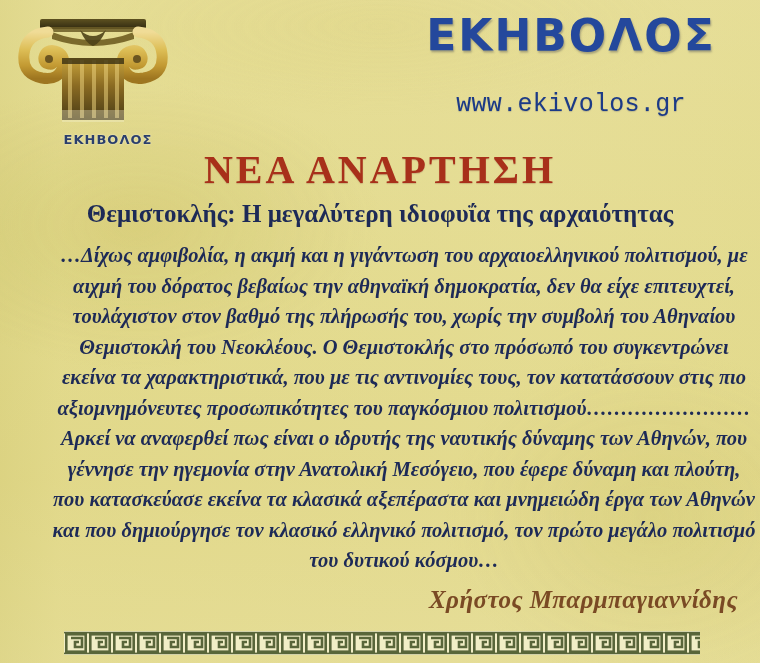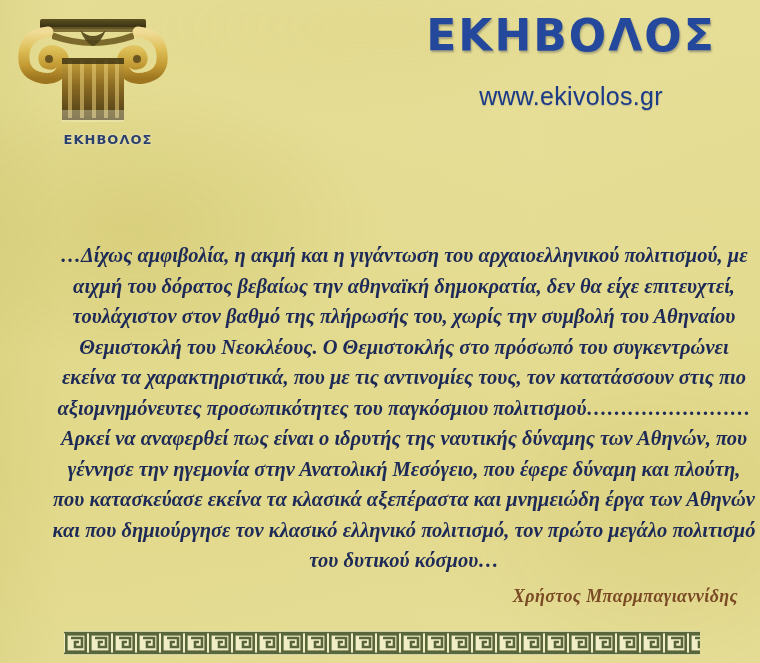--- a/index.html
+++ b/index.html
@@ -71,22 +71,22 @@
   .brand-name {
     font-family: "DejaVu Sans", sans-serif;
     font-size: 44px;
     font-weight: 700;
     letter-spacing: 2px;
     color: #24489c;
     line-height: 1;
     text-shadow: 1px 2px 2px rgba(90,90,90,.45);
   }
   .brand-url {
-    margin-top: 24px;
-    font-family: Liberation Sans, sans-serif;
+    margin-top: 32px;
+    font-family: Liberation Mono, monospace;
     font-size: 25px;
     color: #1b3a87;
     letter-spacing: .3px;
     text-shadow: 0 1px 1px rgba(120,120,120,.35);
   }
 
   
   .headline {
     position: absolute;
     left: 0;
@@ -133,21 +133,21 @@
   .body-text p + p { margin-top: 0; font-style: italic; }
 
   
   .signature {
     position: absolute;
     right: 22px;
     top: 586px;
     font-family: "Liberation Serif", "DejaVu Serif", serif;
     font-style: italic;
     font-weight: 700;
-    font-size: 18px;
+    font-size: 25px;
     color: #7a4a24;
     letter-spacing: .4px;
     margin-left: 32px;
   }
 
   
   .meander {
     position: absolute;
     left: 64px;
     bottom: 8px;
@@ -216,21 +216,23 @@
       </svg>
     </span>
     <div class="logo-word">ΕΚΗΒΟΛΟΣ</div>
   </div>
 
   <div class="brand-block">
     <div class="brand-name">ΕΚΗΒΟΛΟΣ</div>
     <div class="brand-url">www.ekivolos.gr</div>
   </div>
 
-
+  <div class="headline">ΝΕΑ  ΑΝΑΡΤΗΣΗ</div>
+
+  <div class="subheadline">Θεμιστοκλής: Η μεγαλύτερη ιδιοφυΐα της αρχαιότητας</div>
 
   <div class="body-text">
     <p>…Δίχως αμφιβολία, η ακμή και η γιγάντωση του αρχαιοελληνικού πολιτισμού, με αιχμή του δόρατος βεβαίως την αθηναϊκή δημοκρατία, δεν θα είχε επιτευχτεί, τουλάχιστον στον βαθμό της πλήρωσής του, χωρίς την συμβολή του Αθηναίου Θεμιστοκλή του Νεοκλέους. Ο Θεμιστοκλής στο πρόσωπό του συγκεντρώνει εκείνα τα χαρακτηριστικά, που με τις αντινομίες τους, τον κατατάσσουν στις πιο αξιομνημόνευτες προσωπικότητες του παγκόσμιου πολιτισμού……………………</p>
     <p>Αρκεί να αναφερθεί πως είναι ο ιδρυτής της ναυτικής δύναμης των Αθηνών, που γέννησε την ηγεμονία στην Ανατολική Μεσόγειο, που έφερε δύναμη και πλούτη, που κατασκεύασε εκείνα τα κλασικά αξεπέραστα και μνημειώδη έργα των Αθηνών και που δημιούργησε τον κλασικό ελληνικό πολιτισμό, τον πρώτο μεγάλο πολιτισμό του δυτικού κόσμου…</p>
   </div>
 
   <div class="signature">Χρήστος Μπαρμπαγιαννίδης</div>
 
   <div class="meander">
     <svg viewBox="0 0 636 24" preserveAspectRatio="none" xmlns="http://www.w3.org/2000/svg" aria-hidden="true">

